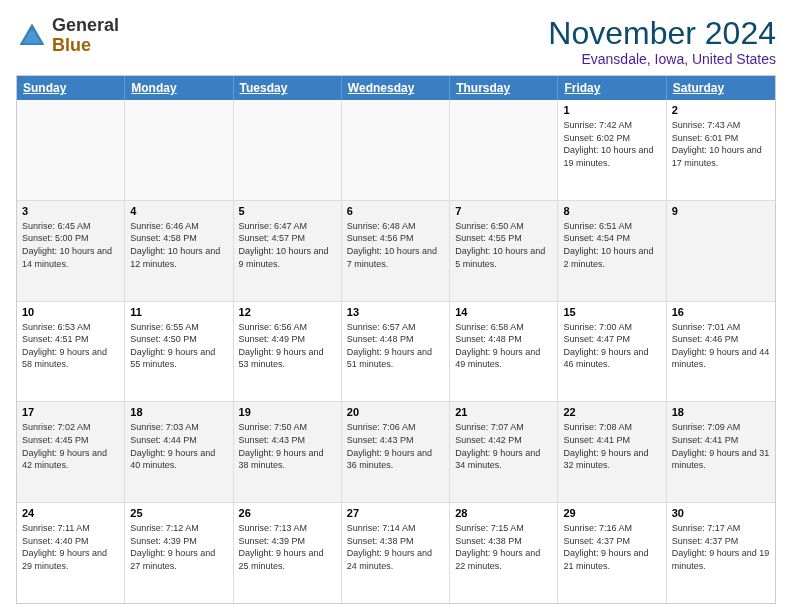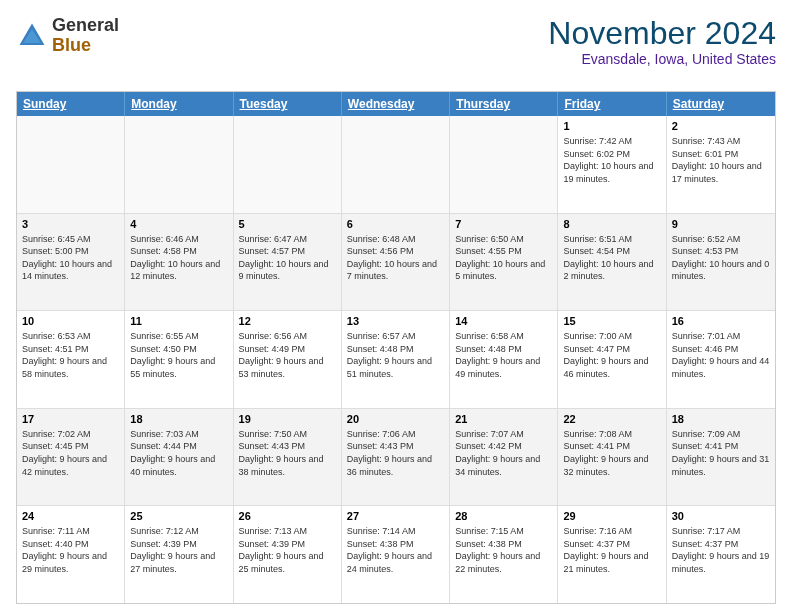--- a/index.html
+++ b/index.html
@@ -14,21 +14,21 @@
       width: 792px;
       height: 612px;
       padding: 16px 16px 8px 16px;
       display: flex;
       flex-direction: column;
     }
     .top-section {
       display: flex;
       justify-content: space-between;
       align-items: flex-start;
-      margin-bottom: 24px;
+      margin-bottom: 8px;
     }
     .logo {
       display: flex;
       align-items: center;
       gap: 4px;
     }
     .logo-text {
       font-size: 18px;
       font-weight: bold;
       line-height: 1.1;
@@ -190,23 +190,20 @@
 Daylight: 10 hours and 5 minutes.</div>
           </div>
           <div class="day-cell shaded">
             <span class="day-number">8</span>
             <div class="day-info">Sunrise: 6:51 AM
 Sunset: 4:54 PM
 Daylight: 10 hours and 2 minutes.</div>
           </div>
           <div class="day-cell shaded">
             <span class="day-number">9</span>
-            <div class="day-info">Sunrise: 6:52 AM
-Sunset: 4:53 PM
-Daylight: 10 hours and 0 minutes.</div>
           </div>
         </div>
         <div class="calendar-row">
           <div class="day-cell">
             <span class="day-number">10</span>
             <div class="day-info">Sunrise: 6:53 AM
 Sunset: 4:51 PM
 Daylight: 9 hours and 58 minutes.</div>
           </div>
           <div class="day-cell">

